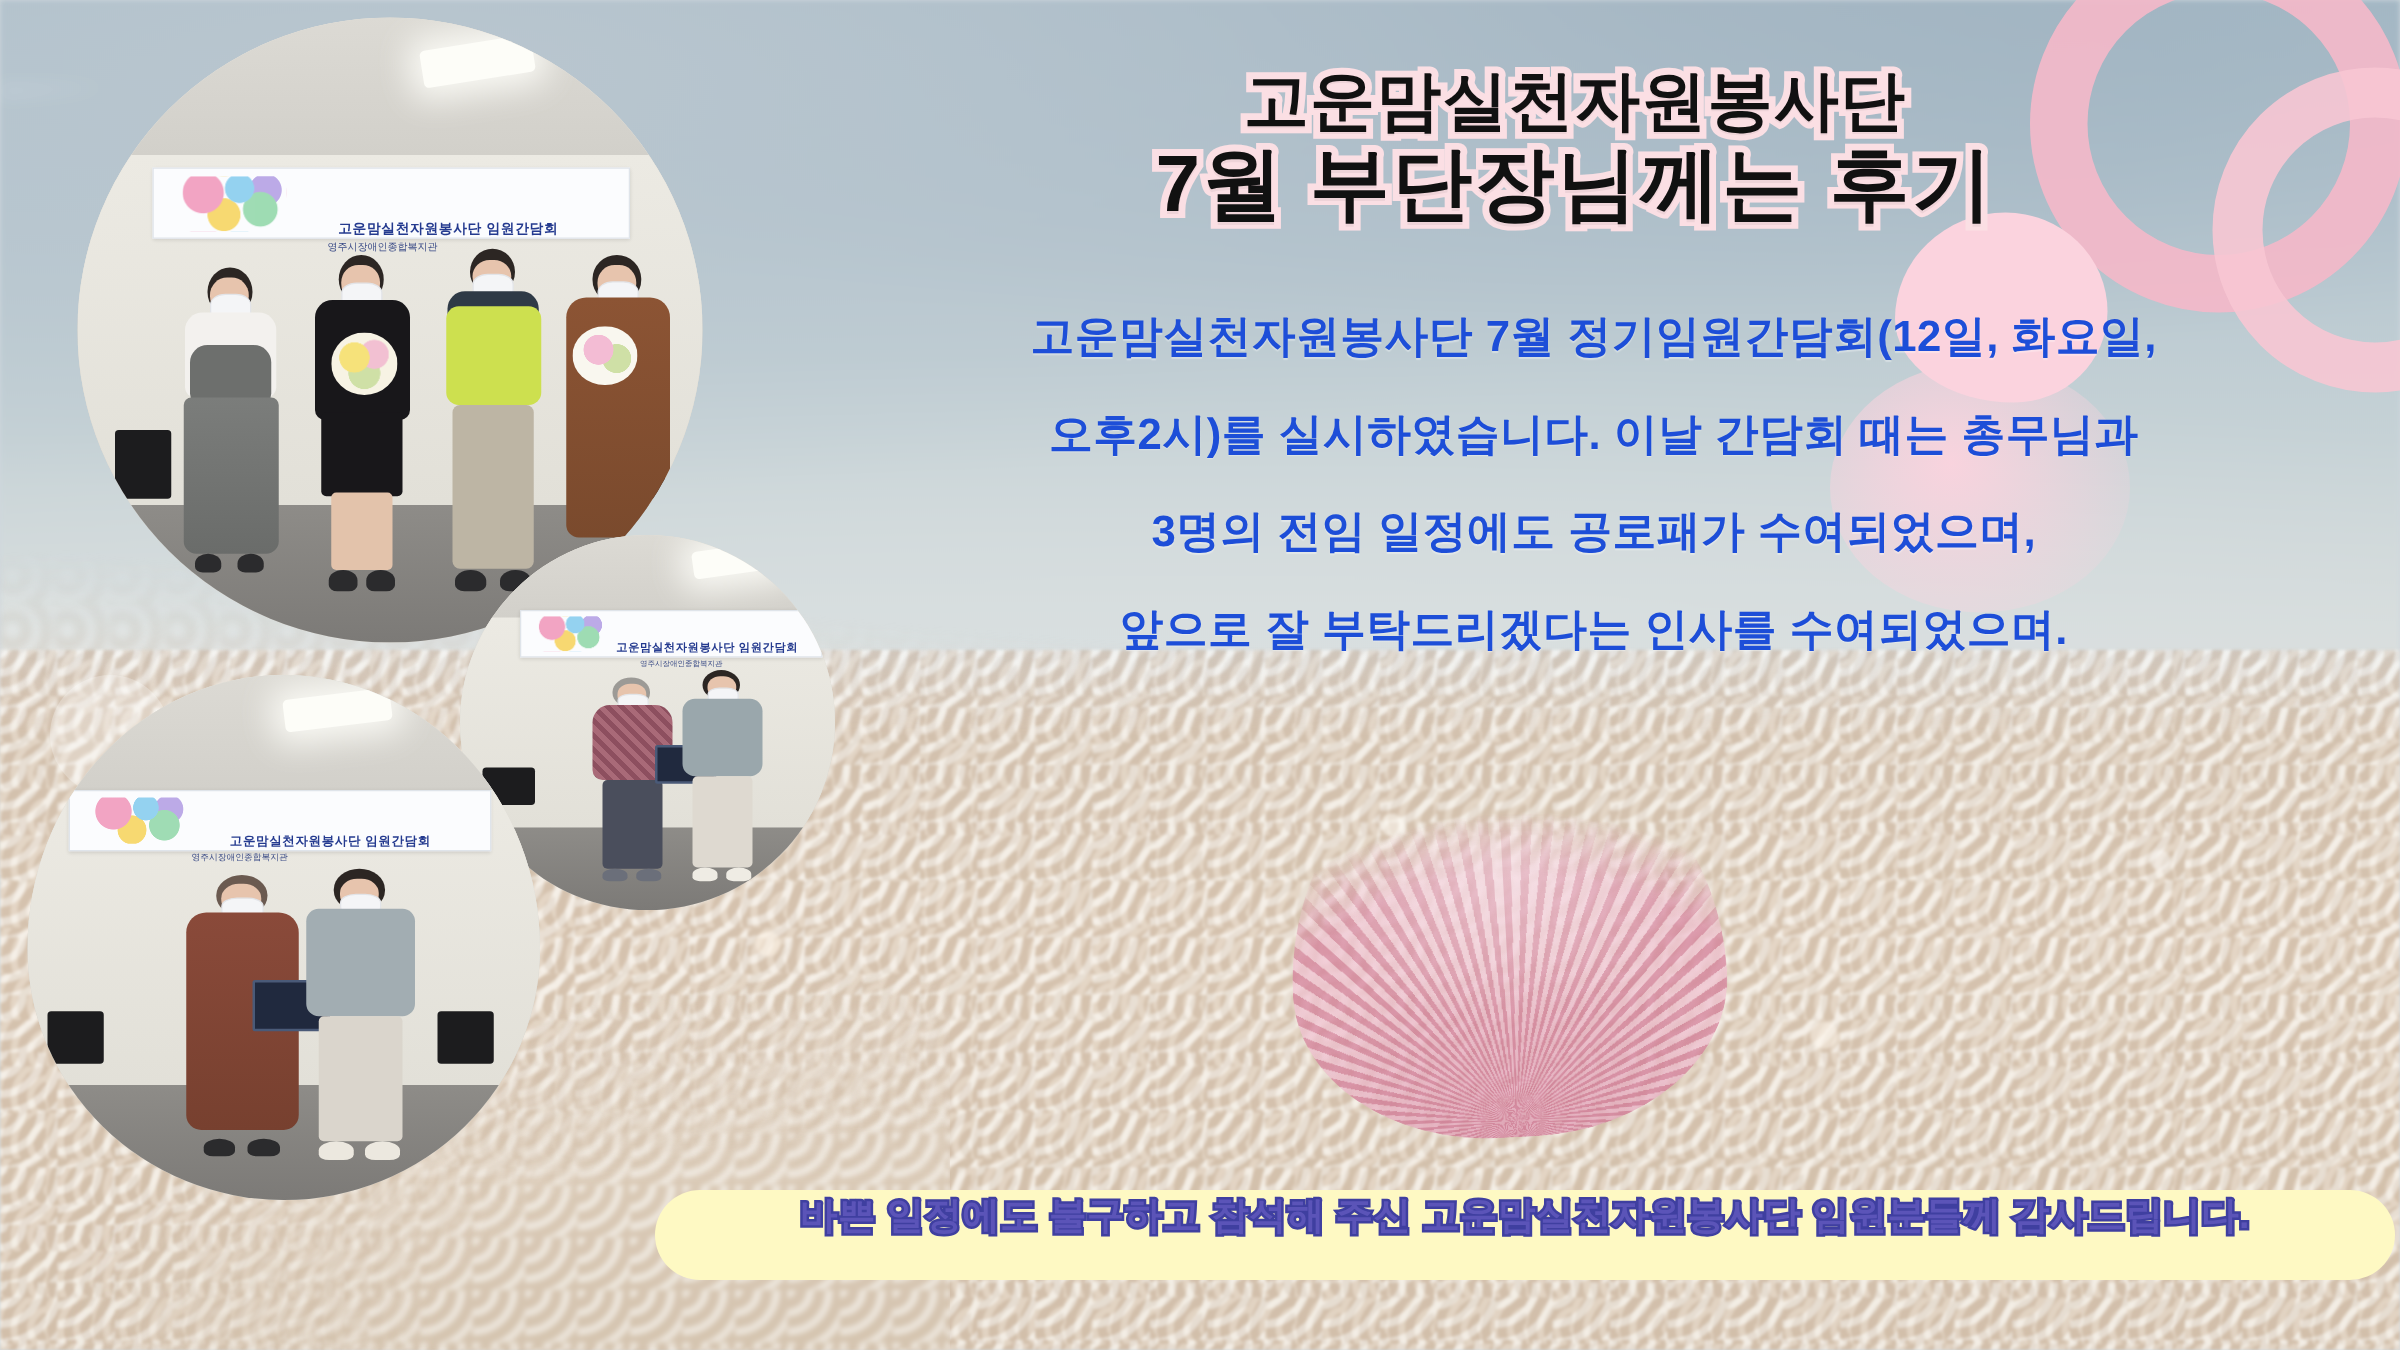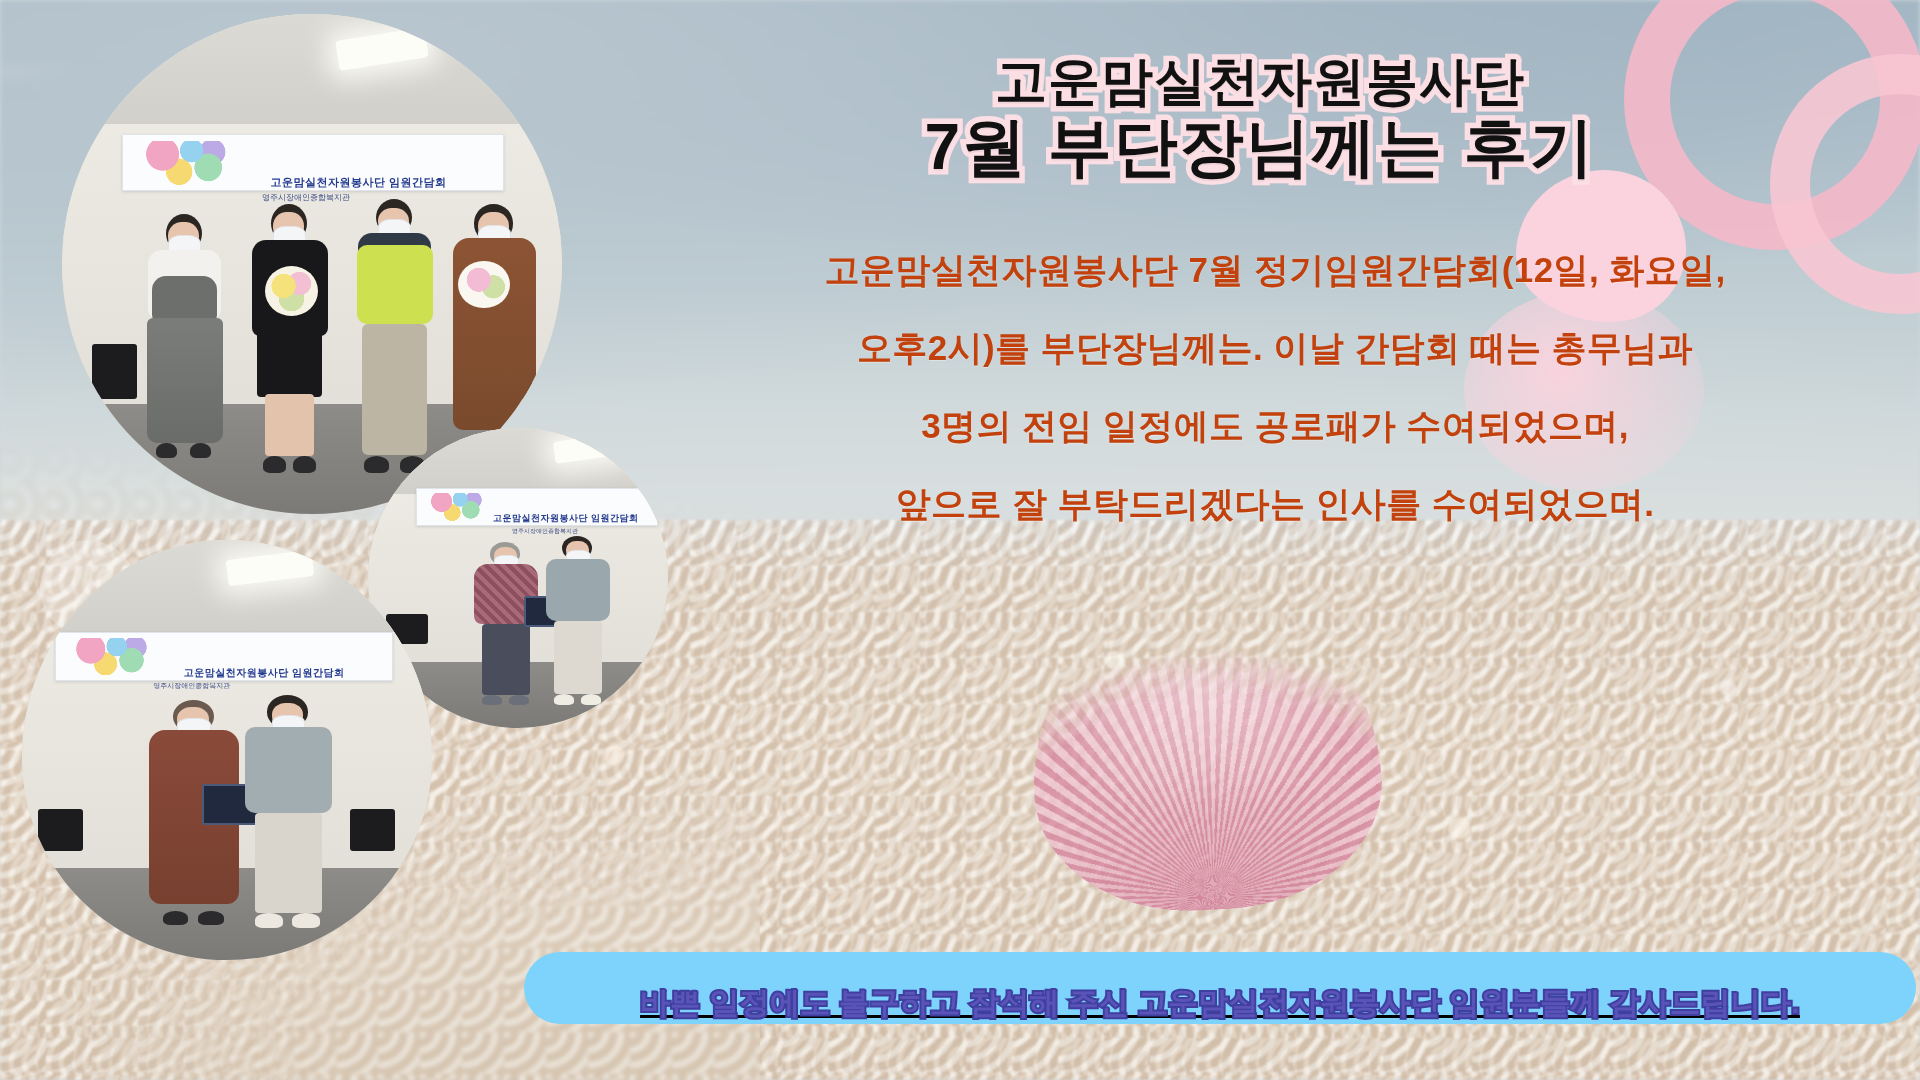--- a/index.html
+++ b/index.html
@@ -190,37 +190,37 @@
     text-shadow:0 2px 0 rgba(0,0,0,.05);
     white-space:nowrap;
   }
   .title-line.l2{font-size:64px;letter-spacing:2px;}
 
   .body-wrap{
     position:absolute;left:650px;top:252px;width:1250px;
     text-align:center;
   }
   .body-line{
-    color:#c2410c;
+    color:#1d4ed8;
     font-family:"Liberation Sans","DejaVu Sans",sans-serif;
     font-weight:700;
     font-size:35px;
     line-height:1.0;
     letter-spacing:.4px;
     margin-bottom:43px;
     white-space:nowrap;
     text-shadow:0 1px 1px rgba(255,255,255,.35);
   }
   .body-line.bl6{margin-bottom:0;}
 
   .banner-bottom{
     position:absolute;left:524px;top:952px;width:1392px;height:72px;
-    background:#7dd3fc;
+    background:#fef9c3;
     border-radius:40px;
-    display:flex;align-items:flex-end;justify-content:center;text-decoration:underline;
+    display:flex;align-items:flex-start;justify-content:center;
   }
   .banner-bottom .btext{
     color:#5b54b8;
     font-family:"Liberation Sans","DejaVu Sans",sans-serif;
     font-weight:700;
     font-size:30px;
     letter-spacing:.3px;
     white-space:nowrap;
     -webkit-text-stroke:4px #3f3fa0;
     paint-order:stroke fill;
@@ -388,21 +388,21 @@
     </div>
   </div>
 
   <div class="title-wrap">
     <div class="title-line l1">고운맘실천자원봉사단</div>
     <div class="title-line l2">7월 부단장님께는 후기</div>
   </div>
 
   <div class="body-wrap">
     <div class="body-line bl1">고운맘실천자원봉사단 7월 정기임원간담회(12일, 화요일,</div>
-    <div class="body-line bl2">오후2시)를 부단장님께는.   이날 간담회 때는 총무님과</div>
+    <div class="body-line bl2">오후2시)를 실시하였습니다.   이날 간담회 때는 총무님과</div>
     <div class="body-line bl3">3명의 전임 일정에도 공로패가 수여되었으며,</div>
     <div class="body-line bl6">앞으로 잘 부탁드리겠다는 인사를 수여되었으며.</div>
   </div>
 
   <div class="banner-bottom">
     <span class="btext">바쁜 일정에도 불구하고 참석해 주신 고운맘실천자원봉사단 임원분들께 감사드립니다.</span>
   </div>
 
 </div>
 

